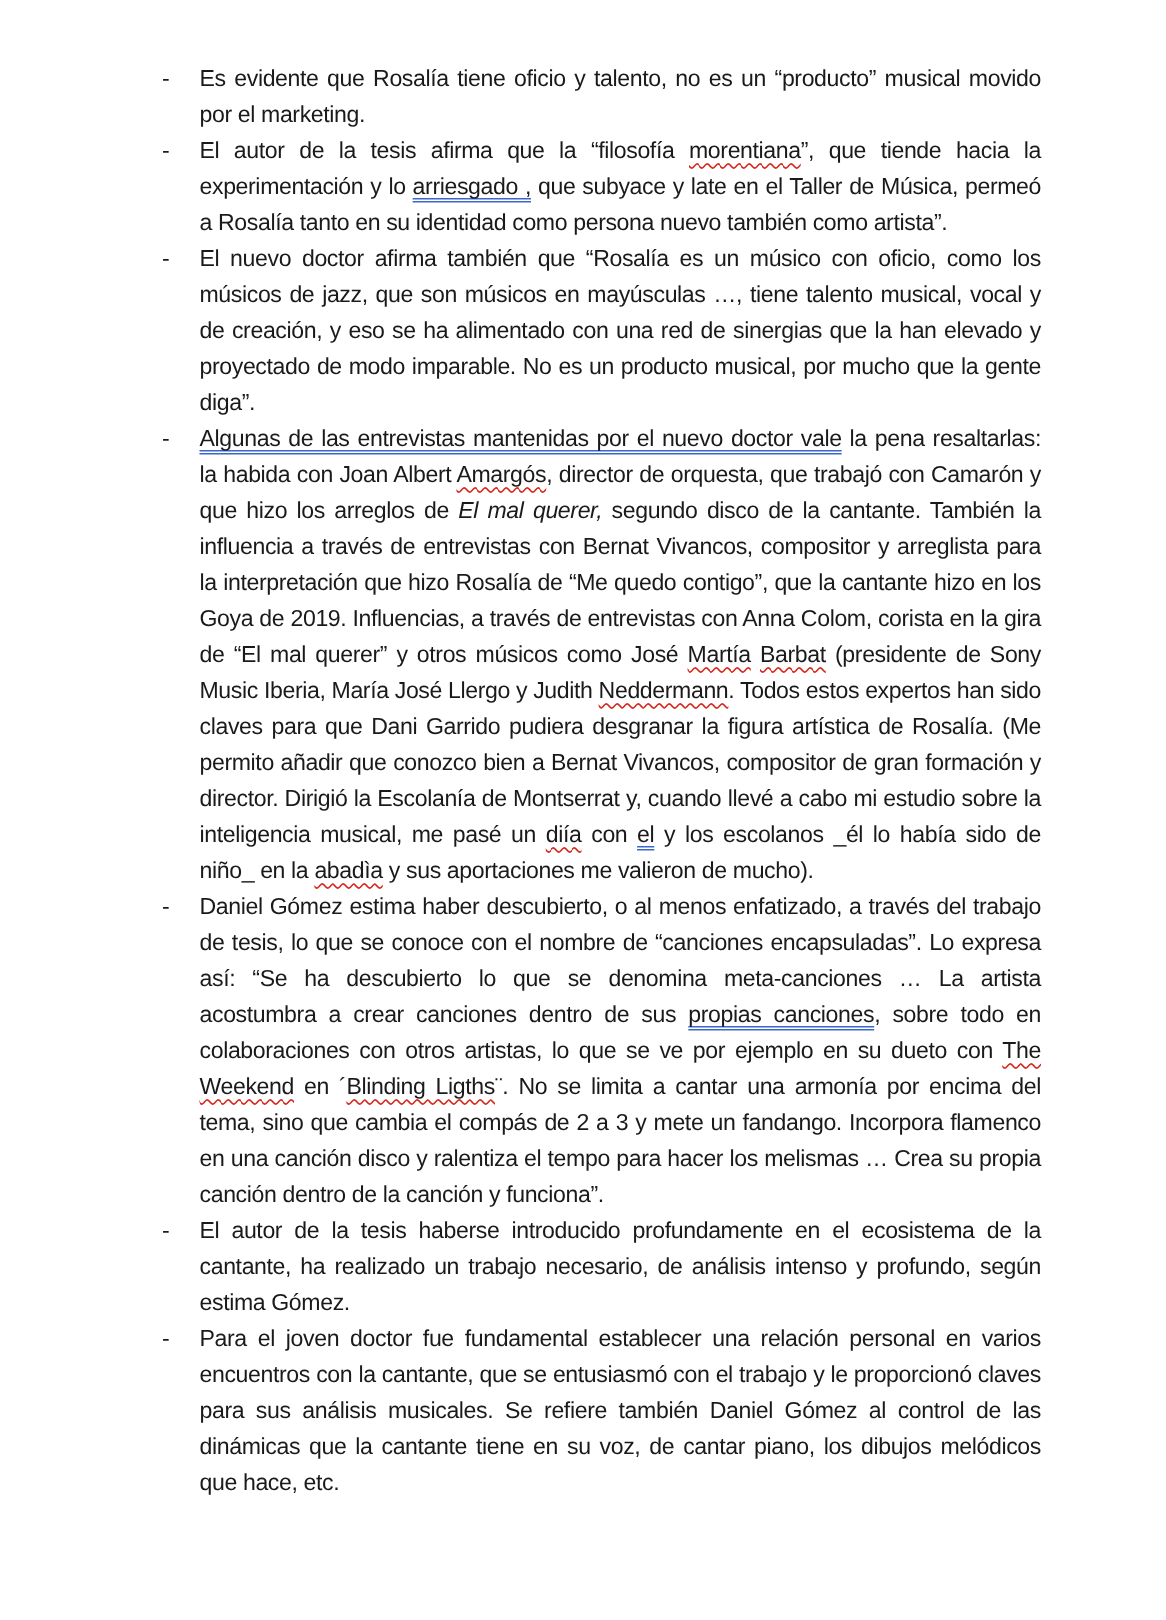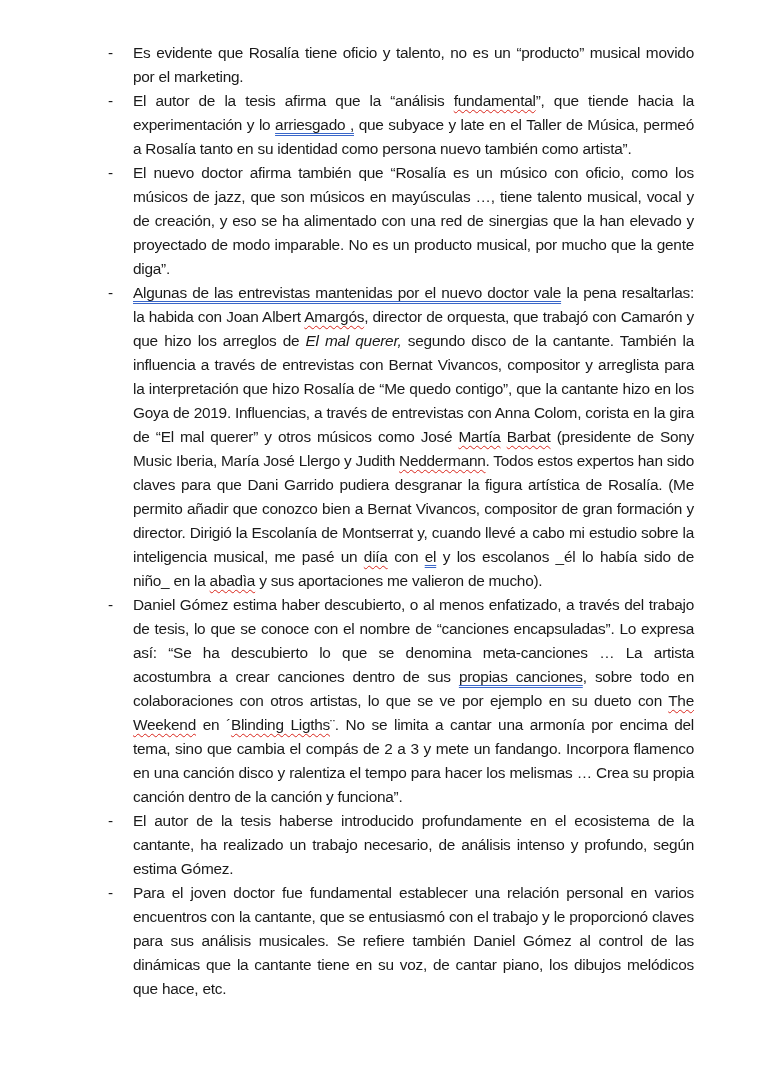--- a/index.html
+++ b/index.html
@@ -25,21 +25,21 @@
 <body>
 
 <div class="page">
   <ul class="list" id="bullet-list">
       <li class="item">
         <span class="dash">-</span>
         <span class="txt"><span> Es evidente que Rosalía tiene oficio y talento, no es un “producto” musical movido por el marketing.</span></span>
       </li>
       <li class="item">
         <span class="dash">-</span>
-        <span class="txt"><span>El autor de la tesis afirma que la “análisis </span><span class="spell">fundamental</span><span>”, que tiende hacia la experimentación y lo </span><span class="gram">arriesgado ,</span><span> que subyace y late en el Taller de Música, permeó a Rosalía tanto en su identidad como persona nuevo también como artista”.</span></span>
+        <span class="txt"><span>El autor de la tesis afirma que la “filosofía </span><span class="spell">morentiana</span><span>”, que tiende hacia la experimentación y lo </span><span class="gram">arriesgado ,</span><span> que subyace y late en el Taller de Música, permeó a Rosalía tanto en su identidad como persona nuevo también como artista”.</span></span>
       </li>
       <li class="item">
         <span class="dash">-</span>
         <span class="txt"><span>El nuevo doctor afirma también que “Rosalía es un músico con oficio, como los músicos de jazz, que son músicos en mayúsculas …, tiene talento musical, vocal y de creación, y eso se ha alimentado con una red de sinergias que la han elevado y proyectado de modo imparable. No es un producto musical, por mucho que la gente diga”.</span></span>
       </li>
       <li class="item">
         <span class="dash">-</span>
         <span class="txt"><span class="gram">Algunas de las entrevistas mantenidas por el nuevo doctor vale</span><span> la pena resaltarlas: la habida con Joan Albert </span><span class="spell">Amargós</span><span>, director de orquesta, que trabajó con Camarón y que hizo los arreglos de </span><span class="ital">El mal querer,</span><span> segundo disco de la cantante. También la influencia a través de entrevistas con Bernat Vivancos, compositor y arreglista para la interpretación que hizo Rosalía de “Me quedo contigo”, que la cantante hizo en los Goya de 2019. Influencias, a través de entrevistas con Anna Colom, corista en la gira de “El mal querer” y otros músicos como José </span><span class="spell">Martía</span><span> </span><span class="spell">Barbat</span><span> (presidente de Sony Music Iberia, María José Llergo y Judith </span><span class="spell">Neddermann</span><span>. Todos estos expertos han sido claves para que Dani Garrido pudiera desgranar la figura artística de Rosalía. (Me permito añadir que conozco bien a Bernat Vivancos, compositor de gran formación y director. Dirigió la Escolanía de Montserrat y, cuando llevé a cabo mi estudio sobre la inteligencia musical, me pasé un </span><span class="spell">diía</span><span> con </span><span class="gram">el</span><span> y los escolanos _él lo había sido de niño_ en la </span><span class="spell">abadìa</span><span> y sus aportaciones me valieron de mucho).</span></span>
       </li>
       <li class="item">

